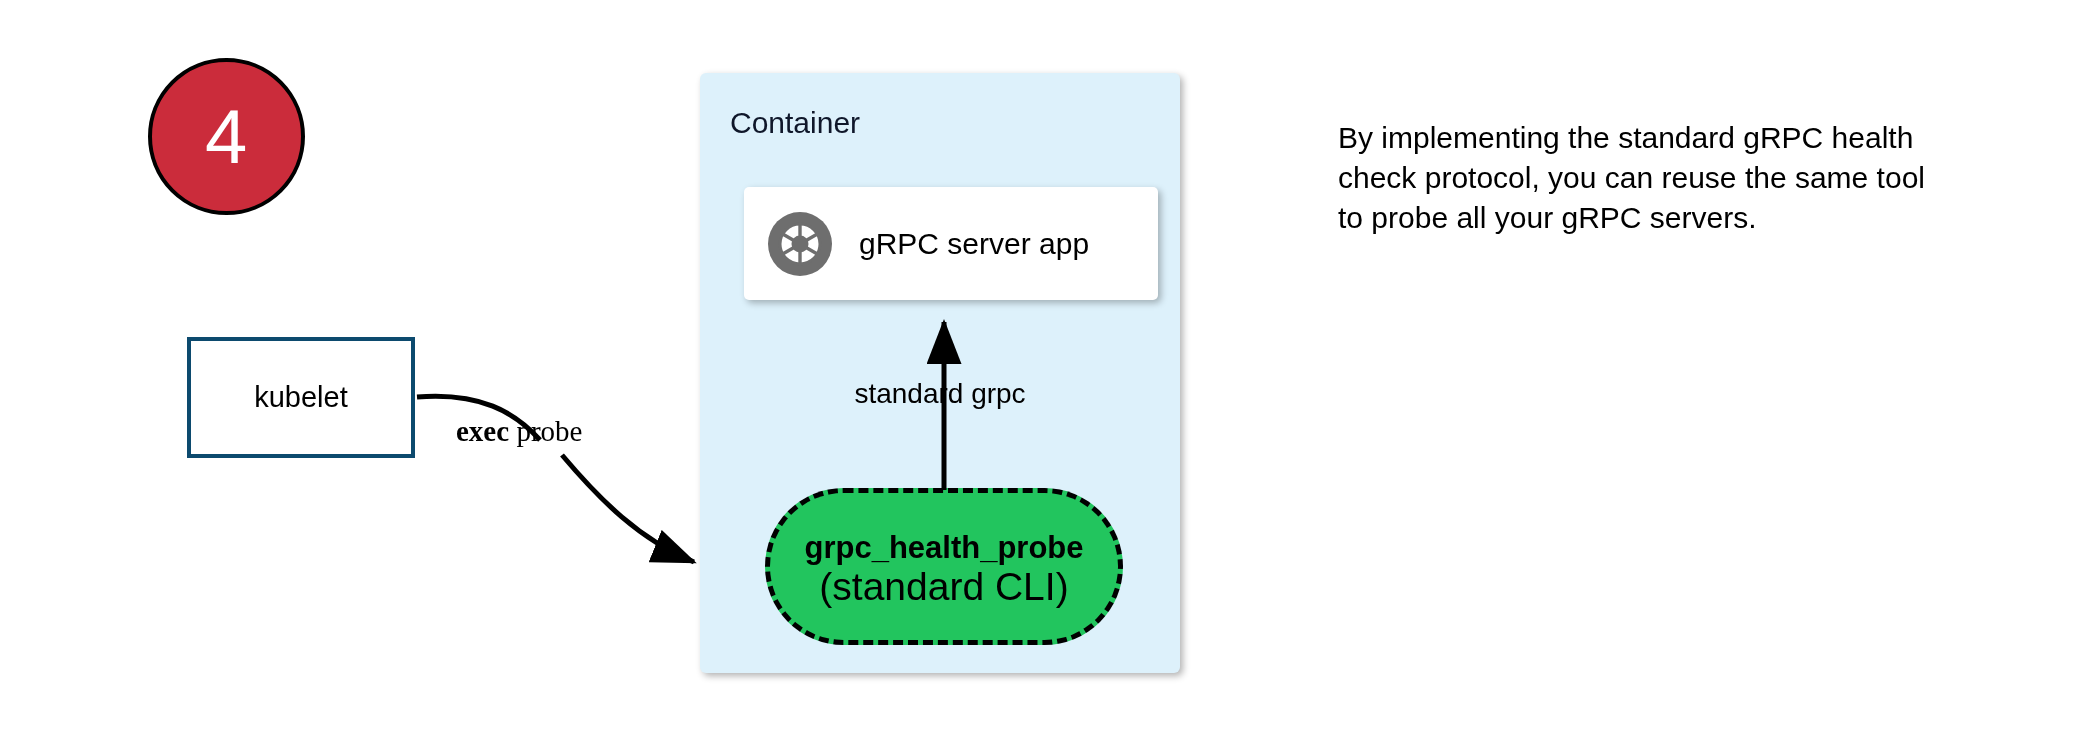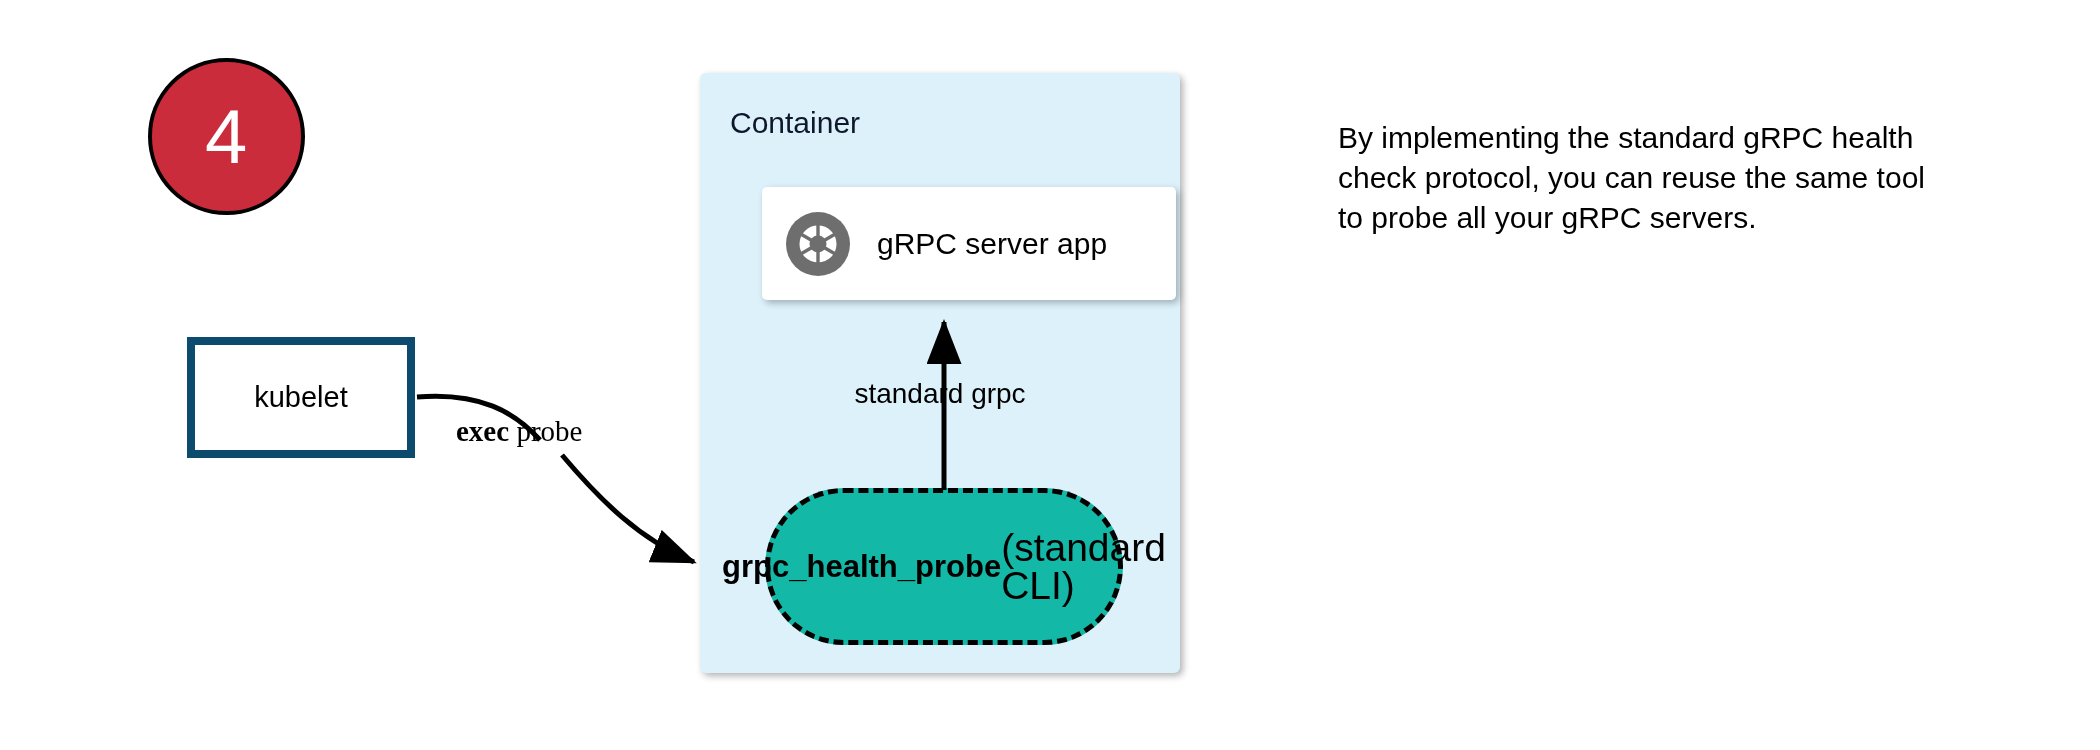--- a/index.html
+++ b/index.html
@@ -39,21 +39,21 @@
     letter-spacing: 0.5px;
   }
 
   
   #kubelet-box {
     position: absolute;
     left: 187px;
     top: 337px;
     width: 228px;
     height: 121px;
-    border: 8px solid #0c4a6e;
+    border: 4px solid #0c4a6e;
     box-sizing: border-box;
     background: #ffffff;
     display: flex;
     align-items: center;
     justify-content: center;
   }
   #kubelet-label {
     font-size: 29px;
     color: #000000;
   }
@@ -84,21 +84,21 @@
     position: absolute;
     left: 730px;
     top: 106px;
     font-size: 30px;
     color: #0f172a;
   }
 
   
   #grpc-server-card {
     position: absolute;
-    left: 762px;
+    left: 744px;
     top: 187px;
     width: 414px;
     height: 113px;
     background: #ffffff;
     border-radius: 5px;
     box-shadow: 3px 3px 7px rgba(0,0,0,0.28);
     display: flex;
     align-items: center;
   }
   #grpc-logo-icon {
@@ -124,26 +124,26 @@
     line-height: 38px;
   }
 
   
   #health-probe-pill {
     position: absolute;
     left: 765px;
     top: 488px;
     width: 358px;
     height: 157px;
-    background: #14b8a6;
+    background: #22c55e;
     border: 5px dashed #000000;
     border-radius: 80px;
     box-sizing: border-box;
     display: flex;
-    flex-direction: row;
+    flex-direction: column;
     align-items: center;
     justify-content: center;
   }
   #health-probe-name {
     font-size: 31px;
     font-weight: 700;
     line-height: 40px;
   }
   #health-probe-sub {
     font-size: 39px;

